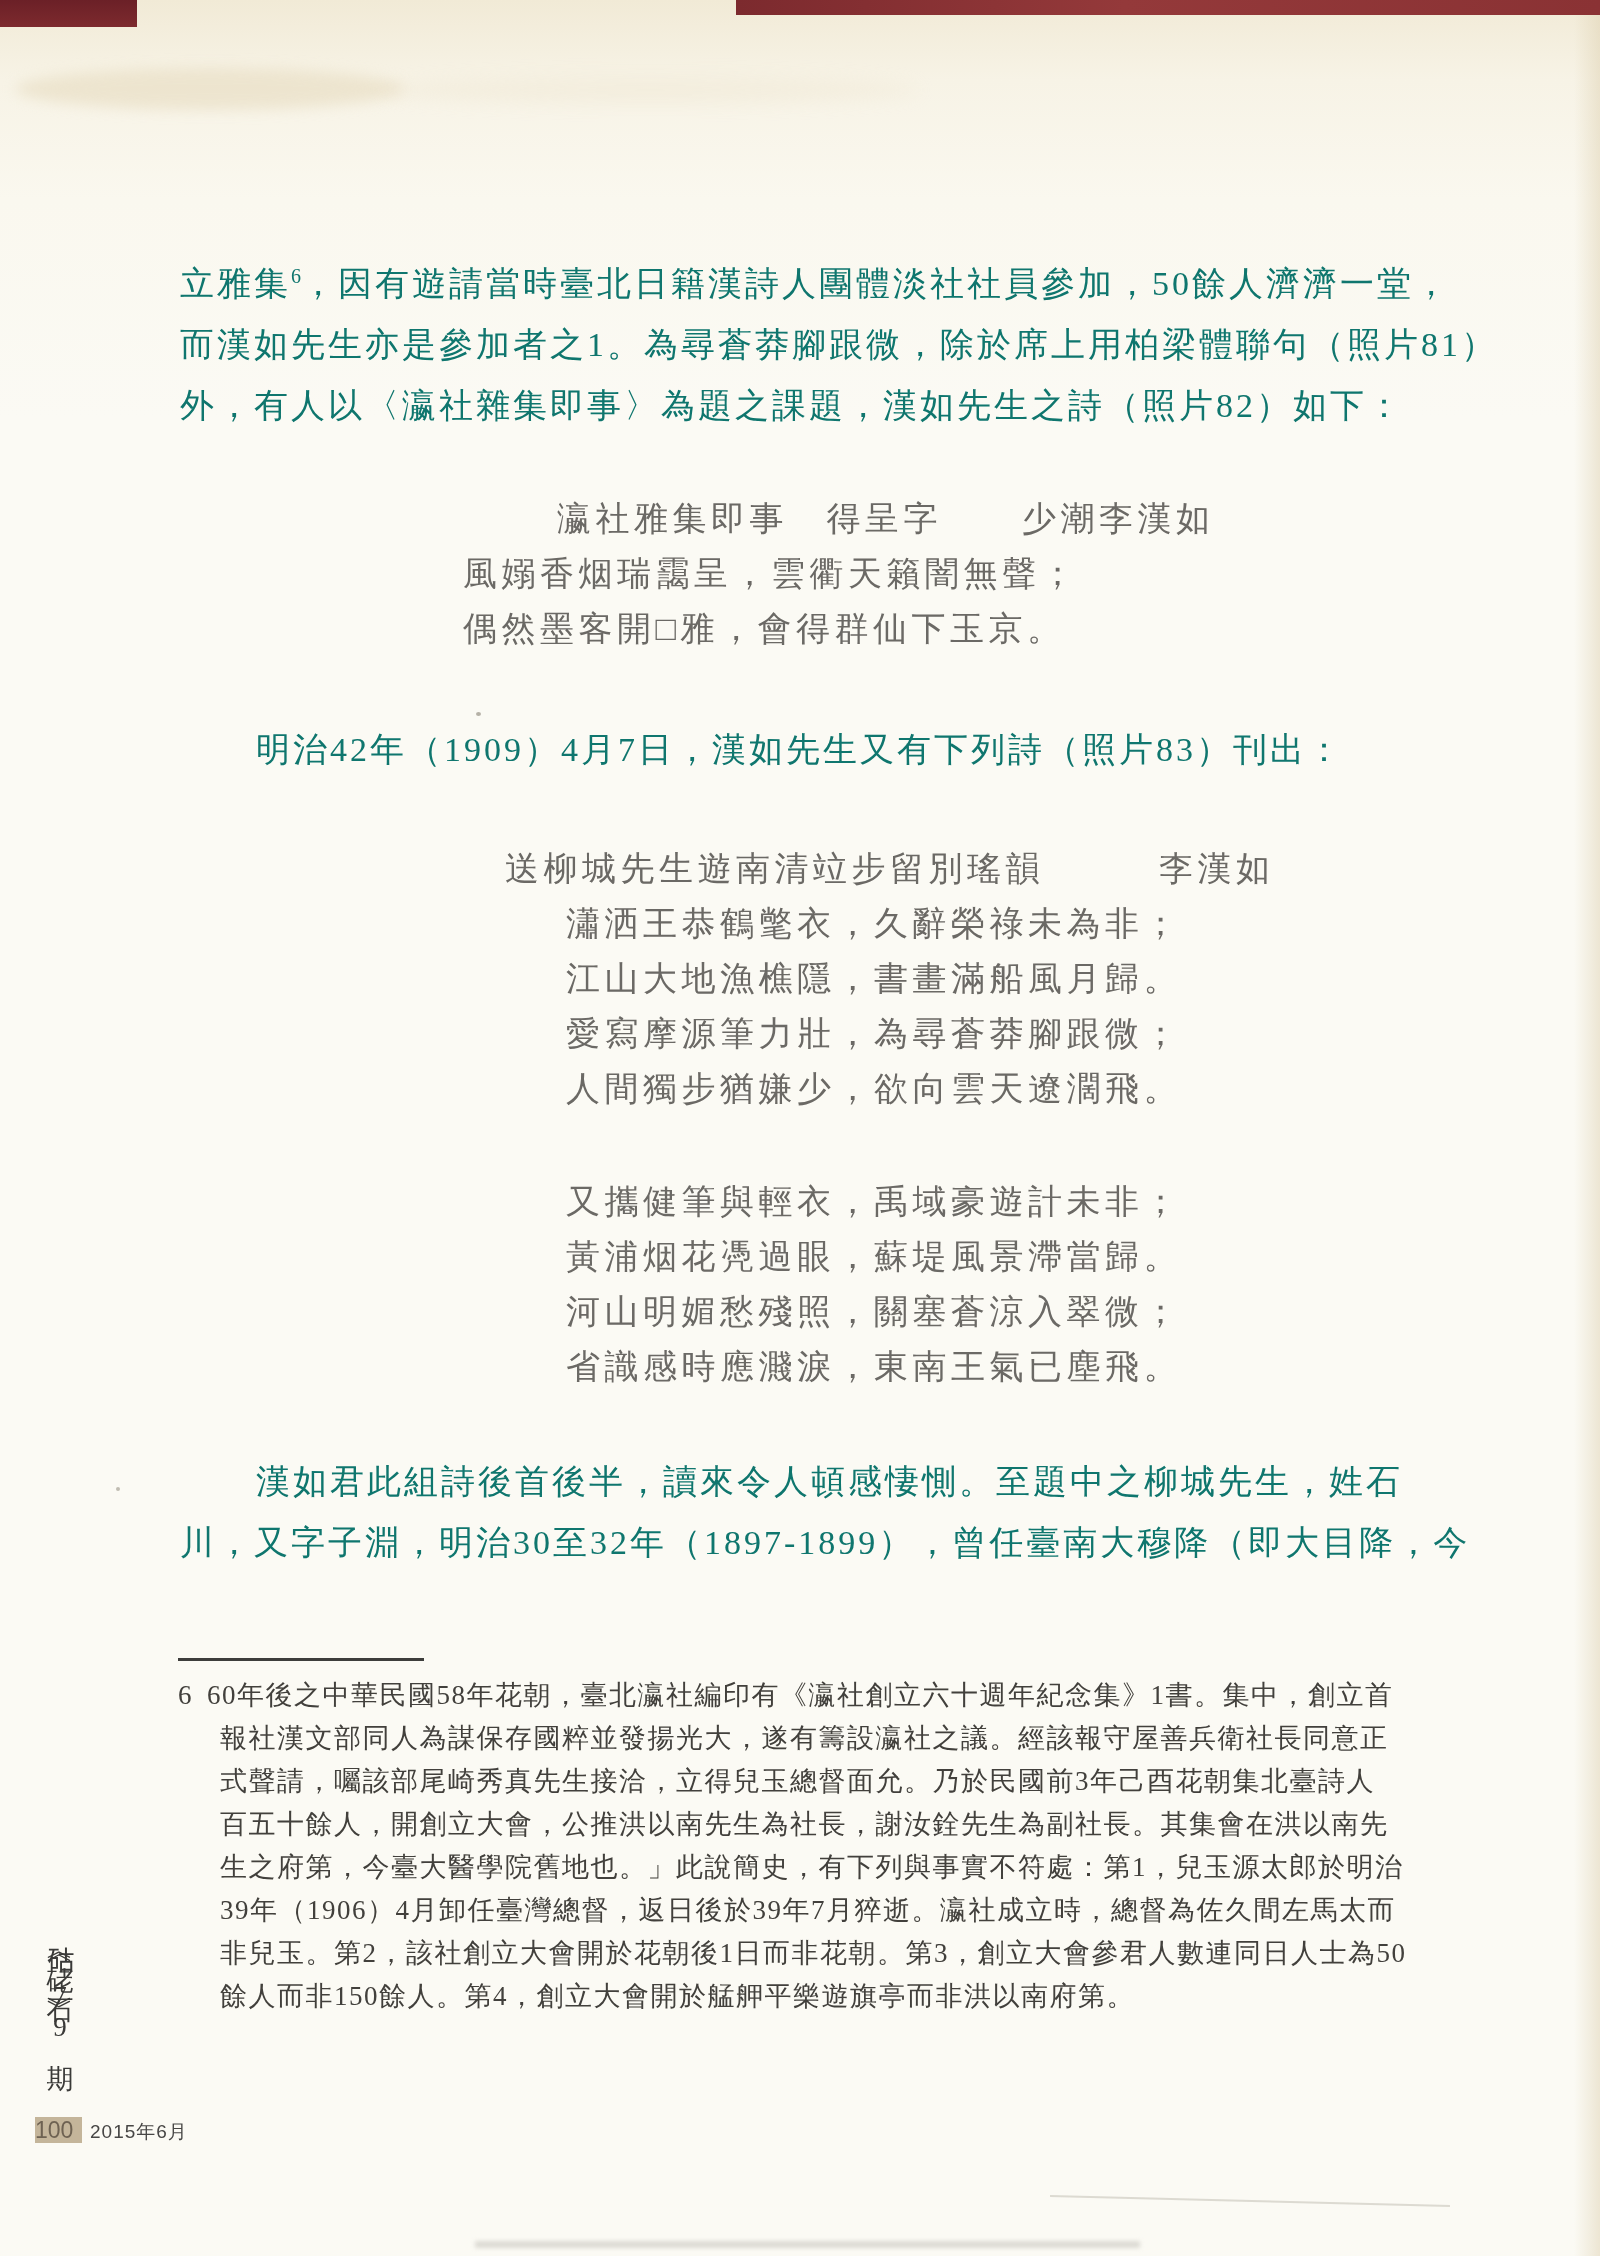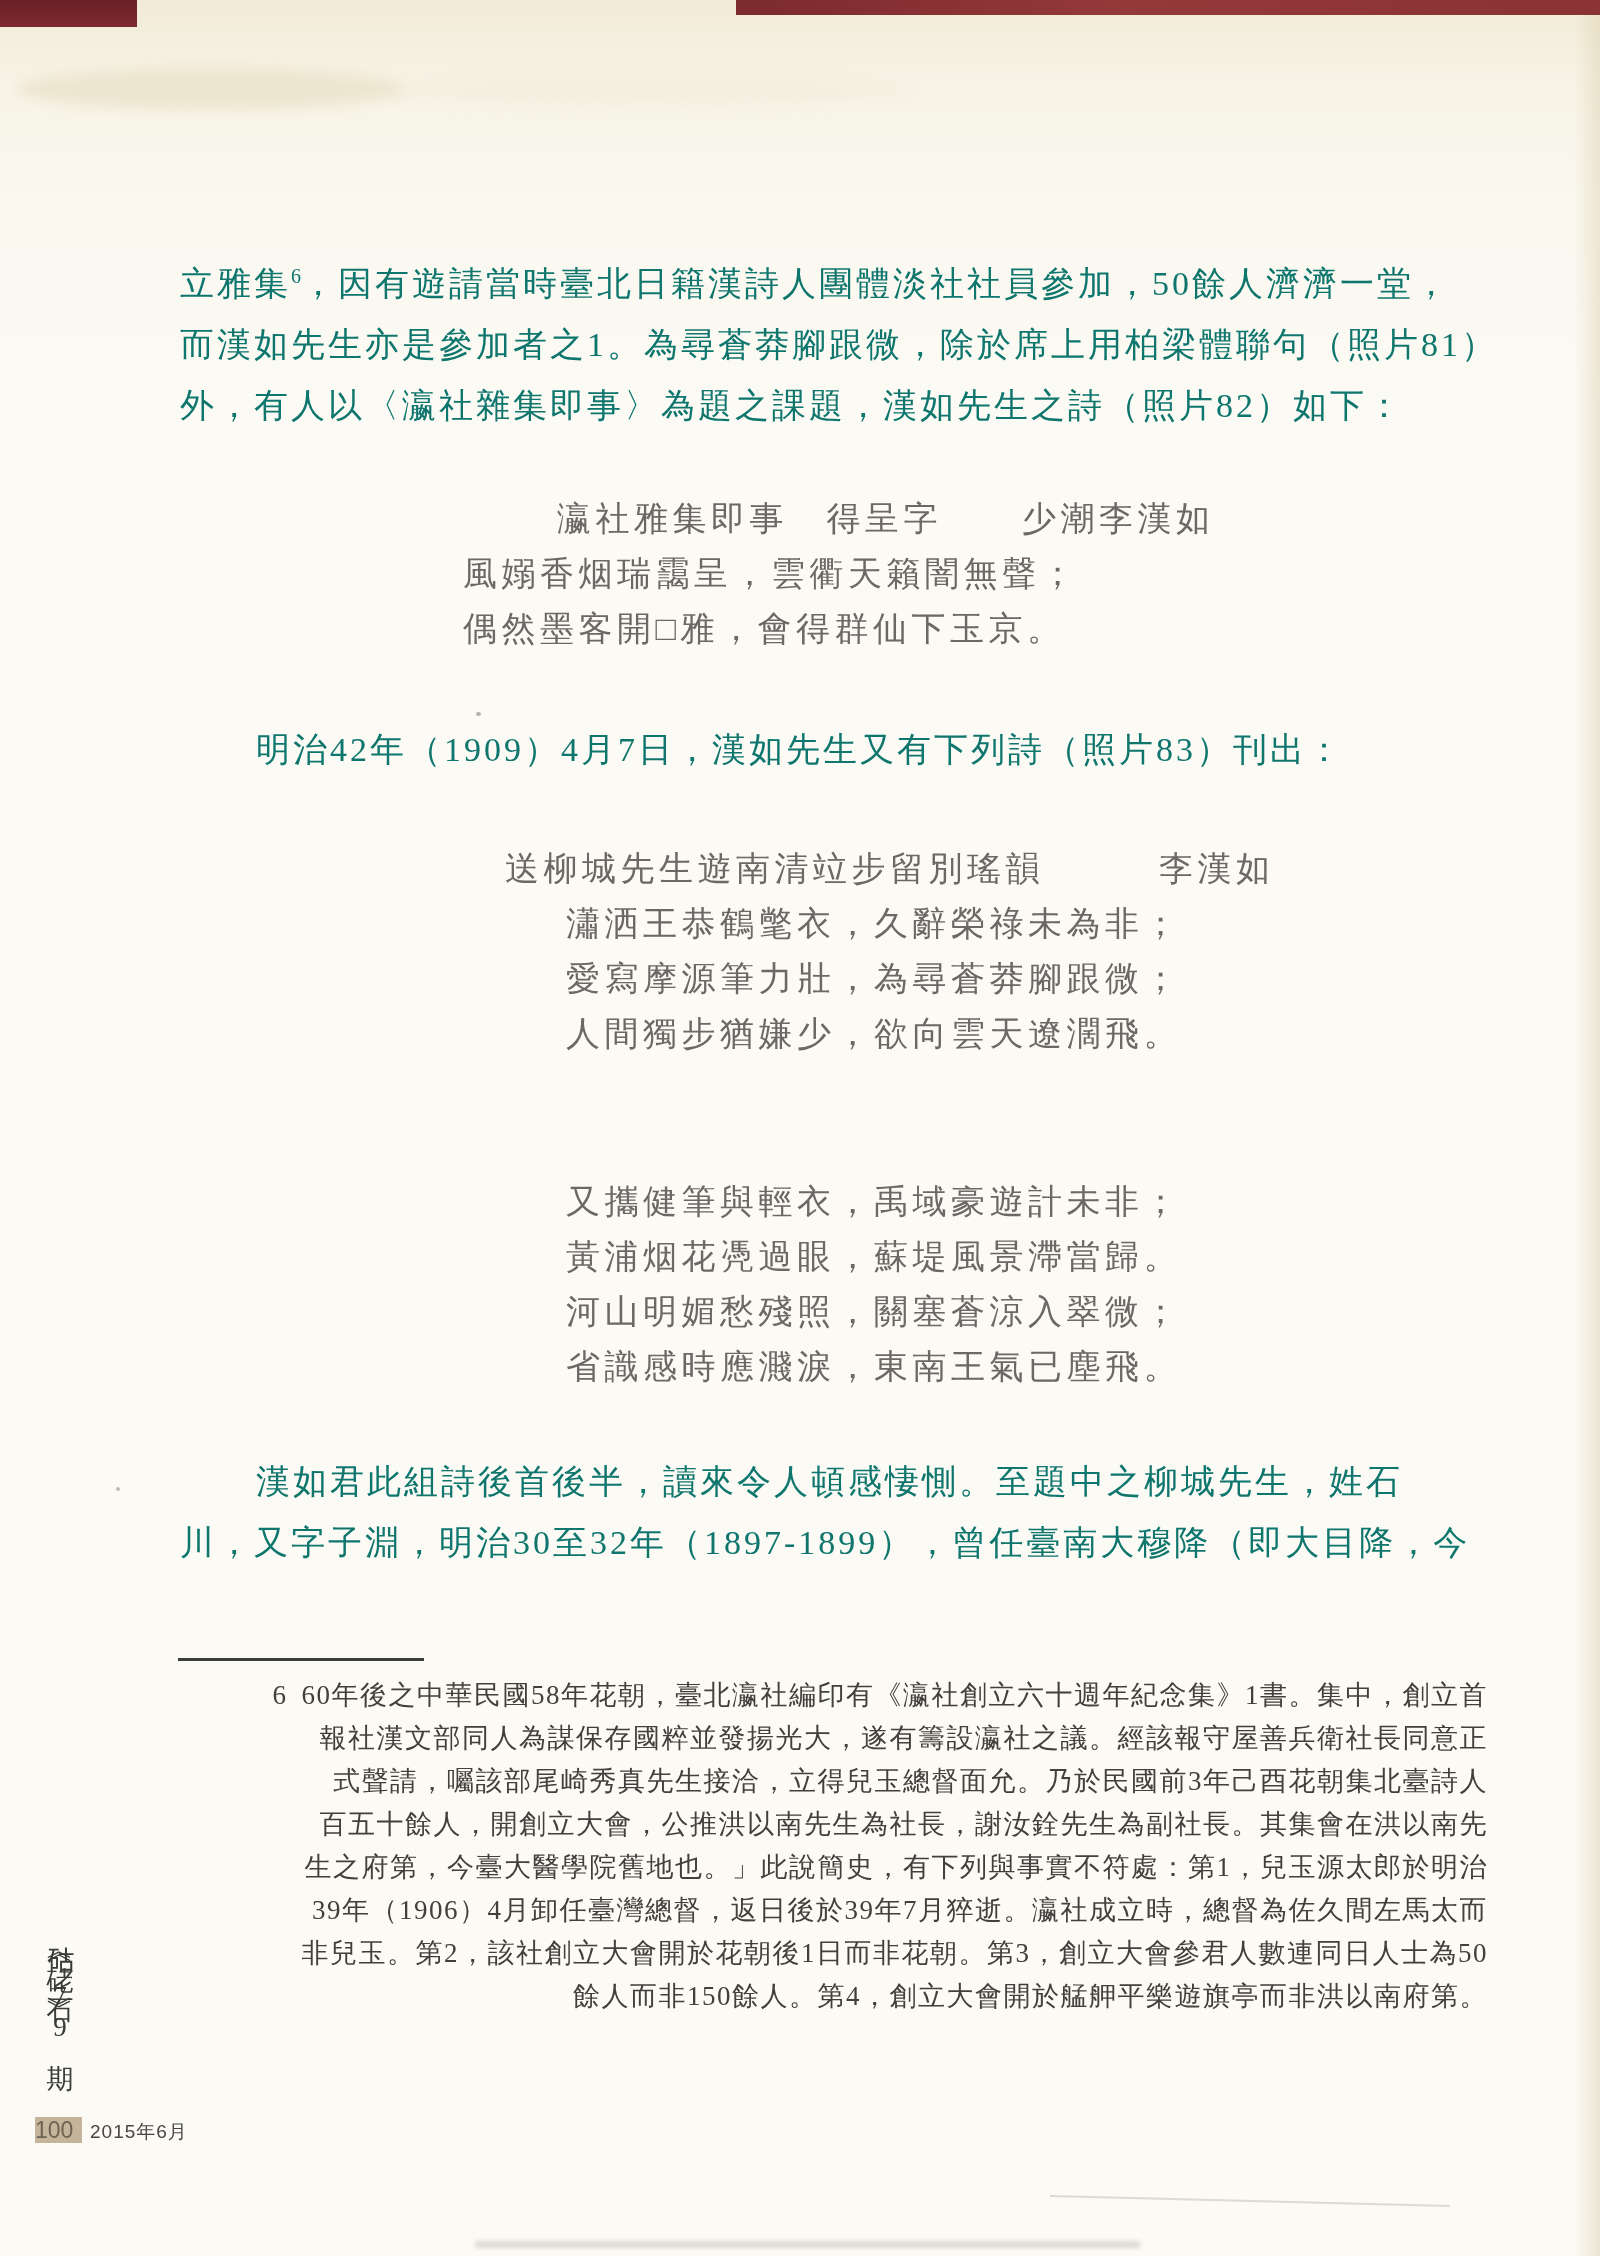--- a/index.html
+++ b/index.html
@@ -49,21 +49,21 @@
   .poem2-title { position:absolute; left:505px; top:841px; }
   .poem2-s1 { position:absolute; left:566px; top:896px; }
   .poem2-s2 { position:absolute; left:566px; top:1174px; }
   .poem-author-1 { margin-left:80px; }
   .poem-author-2 { margin-left:115px; }
 
   
   .fn-rule { position:absolute; left:178px; top:1658px; width:246px; height:3px; background:#3d3d3b; }
   .footnote { position:absolute; left:178px; top:1674px; width:1310px;
     color:#42403c; font-size:27px; letter-spacing:1.5px; line-height:43px; }
-  .footnote .fline { white-space:pre;text-align:right; }
+  .footnote .fline { white-space:pre; }
   .footnote .hang { padding-left:42px; }
   .fn-marker { margin-right:14px; }
 
   
   .journal-vertical { position:absolute; left:42px; top:1944px; height:180px;
     writing-mode:vertical-rl; text-orientation:mixed;
     color:#3a3a38; font-size:27px; letter-spacing:2px;
     font-family:"Liberation Serif","DejaVu Serif",serif; }
   .journal-vertical .upright { text-orientation:upright; letter-spacing:1px; }
   .page-num-box { position:absolute; left:35px; top:2117px; width:47px; height:26px;
@@ -98,20 +98,21 @@
   <div class="poemline">偶然墨客開□雅，會得群仙下玉京。</div>
 </div>
 
 <div class="p2">
   <div class="bodyline indent">明治42年（1909）4月7日，漢如先生又有下列詩（照片83）刊出：</div>
 </div>
 
 <div class="poem2-title poemline"><span>送柳城先生遊南清竝步留別瑤韻</span><span class="poem-author-2">李漢如</span></div>
 <div class="poem2-s1">
   <div class="poemline">瀟洒王恭鶴氅衣，久辭榮祿未為非；</div>
+  <div class="poemline">江山大地漁樵隱，書畫滿船風月歸。</div>
   <div class="poemline">愛寫摩源筆力壯，為尋蒼莽腳跟微；</div>
   <div class="poemline">人間獨步猶嫌少，欲向雲天遼濶飛。</div>
 </div>
 <div class="poem2-s2">
   <div class="poemline">又攜健筆與輕衣，禹域豪遊計未非；</div>
   <div class="poemline">黃浦烟花凴過眼，蘇堤風景滯當歸。</div>
   <div class="poemline">河山明媚愁殘照，關塞蒼涼入翠微；</div>
   <div class="poemline">省識感時應濺淚，東南王氣已塵飛。</div>
 </div>
 

